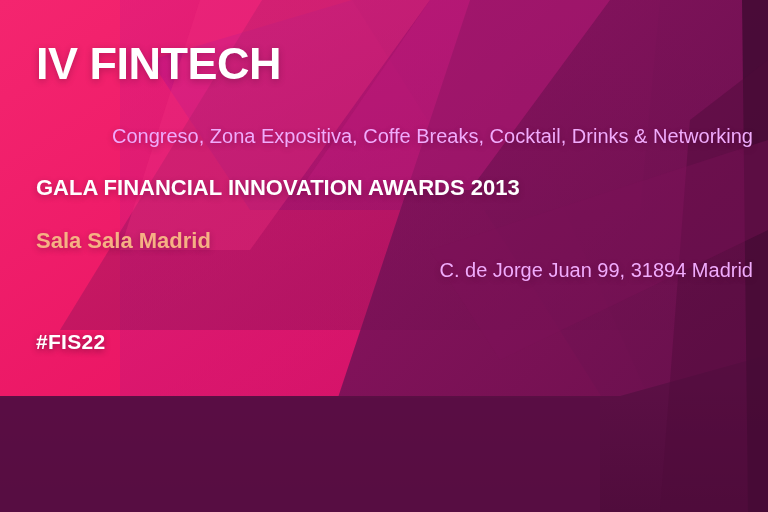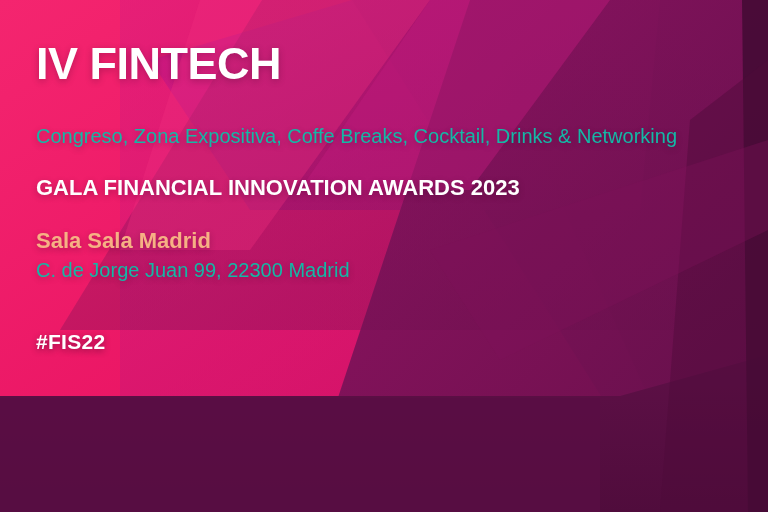--- a/index.html
+++ b/index.html
@@ -25,23 +25,24 @@
   #block-date{margin-top:32px;}
   #block-gala{margin-top:25px;}
   #block-venue{margin-top:25px;}
   .block-head{
     font-weight:700;font-size:22px;line-height:1.28;white-space:nowrap;
     text-shadow:0 2px 6px rgba(60,0,40,.32);margin:0;
   }
   .head-peach{color:#f6b184;}
   .head-white{color:#ffffff;}
   .block-sub{
-    color:#14b8a6;font-weight:400;font-size:20px;line-height:1.3;
+    color:#f0abfc;font-weight:400;font-size:20px;line-height:1.3;
     white-space:nowrap;margin:2px 0 0 0;
     text-shadow:0 2px 6px rgba(60,0,40,.32);
+    text-align:right;
   }
   #tags{
     margin-top:47px;display:flex;align-items:center;
   }
   .tag{
     color:#ffffff;font-weight:700;font-size:21px;letter-spacing:.3px;
     text-shadow:0 2px 6px rgba(40,0,30,.45);
   }
   #tag-fis22{width:155px;}
 </style>
@@ -254,26 +255,26 @@
 
     <h1 id="title">
       <span class="tline">IV FINTECH</span>
     </h1>
 
     <div class="block" id="block-date">
       <p class="block-sub">Congreso, Zona Expositiva, Coffe Breaks, Cocktail, Drinks &amp; Networking</p>
     </div>
 
     <div class="block" id="block-gala">
-      <p class="block-head head-white">GALA FINANCIAL INNOVATION AWARDS 2023</p>
+      <p class="block-head head-white">GALA FINANCIAL INNOVATION AWARDS 2013</p>
     </div>
 
     <div class="block" id="block-venue">
       <p class="block-head head-peach">Sala Sala Madrid</p>
-      <p class="block-sub">C. de Jorge Juan 99, 22300 Madrid</p>
+      <p class="block-sub">C. de Jorge Juan 99, 31894 Madrid</p>
     </div>
 
     <div id="tags">
       <span class="tag" id="tag-fis22">#FIS22</span>
     </div>
 
   </div>
 </div>
 
 </body></html>

